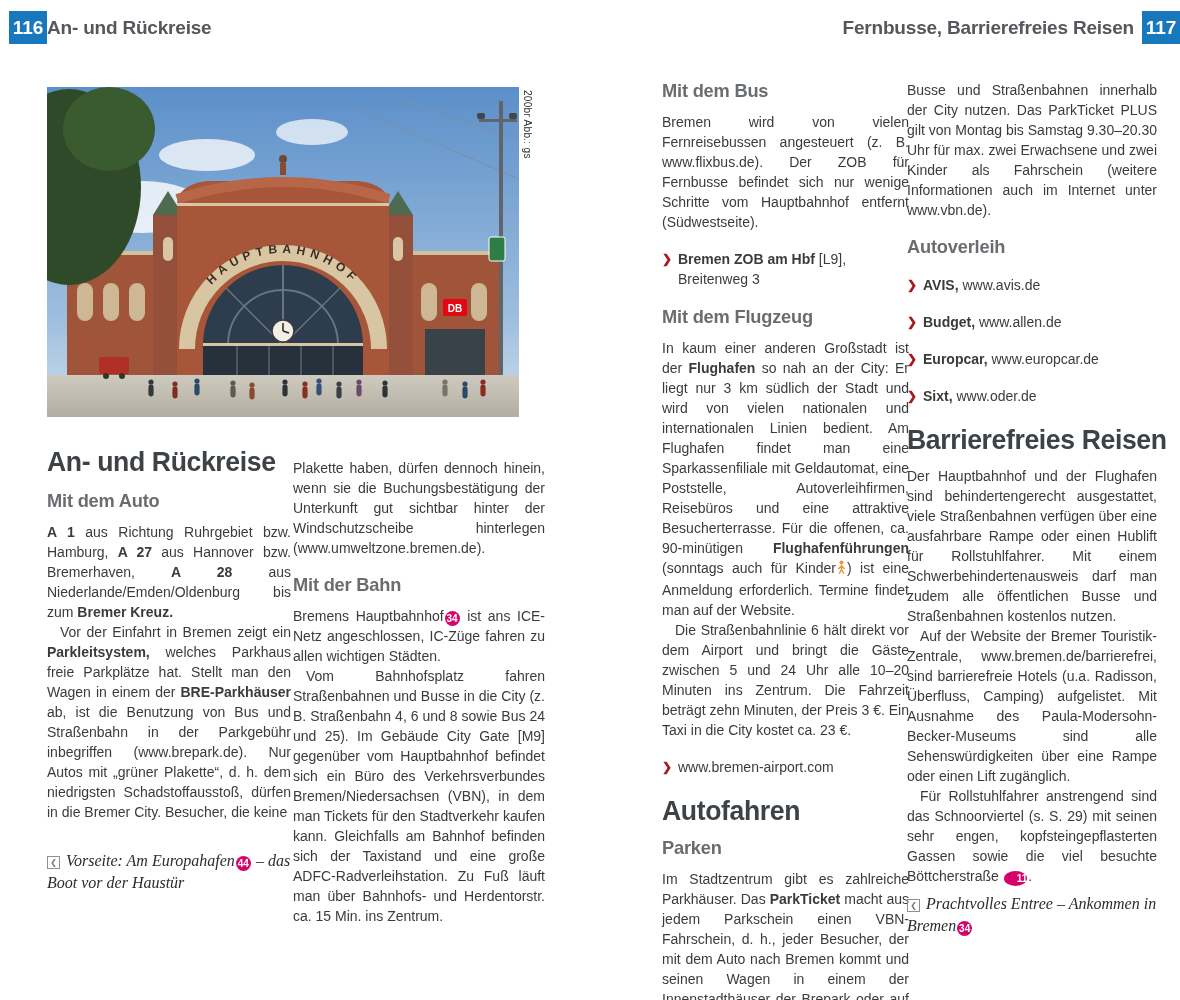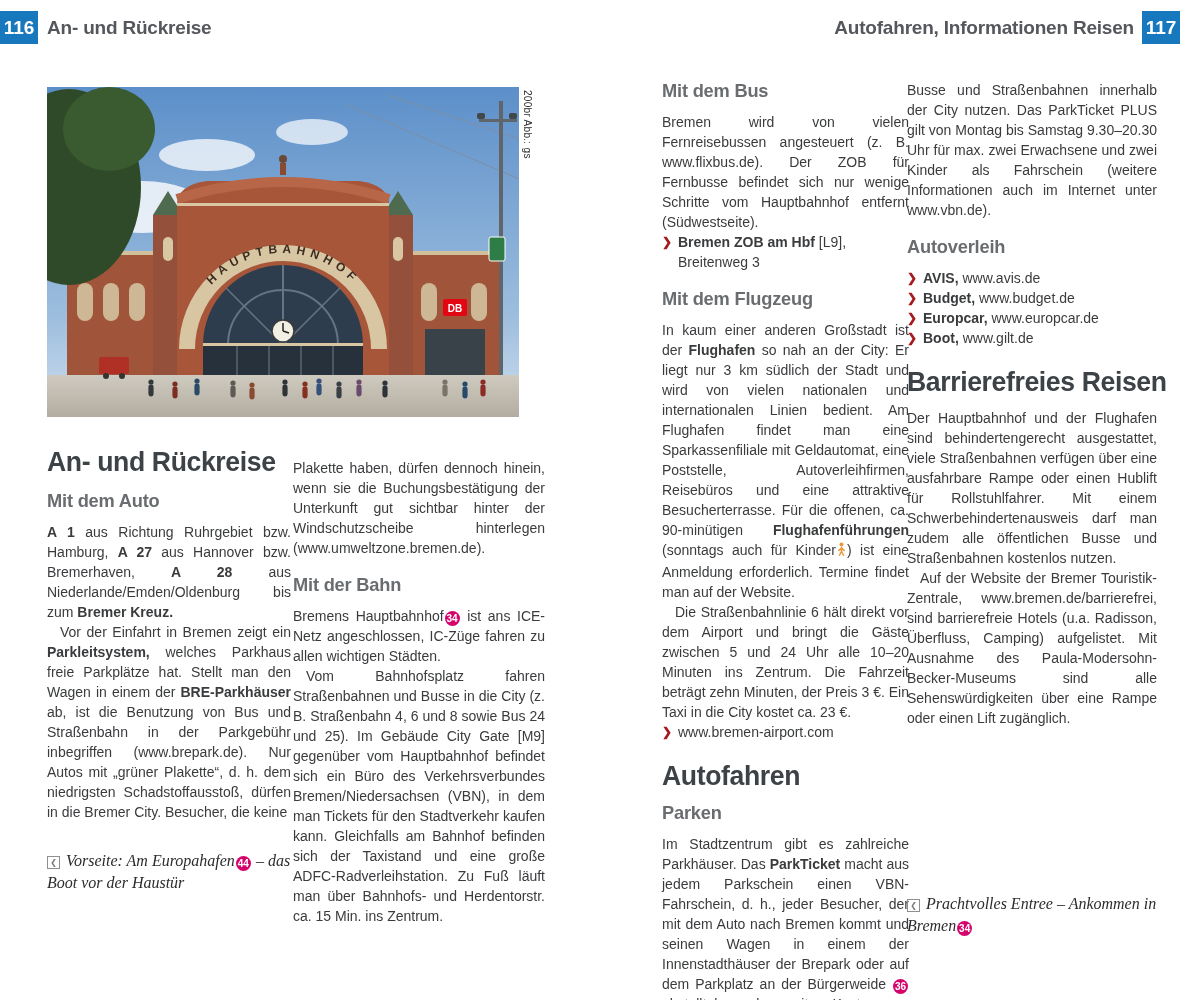--- a/index.html
+++ b/index.html
@@ -2,21 +2,21 @@
 <html lang="de"><head>
 <meta charset="utf-8">
 <style>
   *{margin:0;padding:0;box-sizing:border-box}
   html,body{width:1180px;height:1000px;background:#ffffff;overflow:hidden}
   body{font-family:"Liberation Sans",sans-serif;color:#3a3b3d;position:relative}
 
   
   .pagenum{position:absolute;top:11px;width:38px;height:33px;background:#1878be;color:#fff;
     font-size:19px;font-weight:bold;display:flex;align-items:center;justify-content:center}
-  #pagenum-left{left:0}
+  #pagenum-left{left:9px}
   #pagenum-right{right:0}
   .running-head{position:absolute;top:17px;font-size:19px;font-weight:bold;color:#54575b;
     letter-spacing:-0.2px;white-space:nowrap}
   #head-left{left:47px}
   #head-right{right:46px}
 
   
   .photo{position:absolute;left:47px;top:87px;width:472px;height:330px;overflow:hidden}
   .photo svg{display:block;width:100%;height:100%}
   .credit{position:absolute;left:522px;top:90px;writing-mode:vertical-rl;font-size:10px;
@@ -34,21 +34,21 @@
   .h1.inflow{margin:18px 0 10px}
   .h2{font-size:19px;line-height:22px;font-weight:bold;color:#6a6d70;letter-spacing:-0.2px;
     transform:scaleX(0.96);transform-origin:left;margin:16px 0 10px;text-align:left;white-space:nowrap}
   .h2.mt0{margin-top:0}
   .h2.mt8{margin-top:8px}
 
   .para{margin:0;hyphens:auto;-webkit-hyphens:auto}
   .para.indent{text-indent:13px}
   .b{font-weight:bold}
 
-  .link-line{position:relative;text-align:left;padding-left:16px;margin:0 0;line-height:20px}
+  .link-line{position:relative;text-align:left;padding-left:16px;margin:17px 0;line-height:20px}
   .arrow{position:absolute;left:0;top:0;color:#a6191e;font-weight:bold;font-size:12px}
   .arrow::before{content:"\276F"}
 
   .badge{display:inline-block;min-width:15px;height:15px;border-radius:50%;background:#d5046c;
     color:#fff;font-family:"Liberation Sans",sans-serif;font-style:normal;font-size:10px;
     font-weight:bold;line-height:15px;text-align:center;vertical-align:-1px;margin:0 1px;
     letter-spacing:0}
   .child-icon{display:inline-block;vertical-align:-2px;margin:0 1px}
 
   .caption{position:absolute;font-family:"Liberation Serif",serif;font-style:italic;
@@ -58,21 +58,21 @@
   .refbox{display:inline-block;width:13px;height:13px;border:1px solid #8f8f8f;color:#777;
     font-size:8px;line-height:11px;text-align:center;font-style:normal;
     font-family:"Liberation Sans",sans-serif;margin-right:6px;vertical-align:1px}
   .refbox::before{content:"\276E"}
 </style>
 </head>
 <body>
 
 <div class="pagenum" id="pagenum-left">116</div>
 <div class="running-head" id="head-left">An- und Rückreise</div>
-<div class="running-head" id="head-right">Autofahren, Informationen Reisen</div>
+<div class="running-head" id="head-right">Fernbusse, Barrierefreies Reisen</div>
 <div class="pagenum" id="pagenum-right">117</div>
 
 <div class="photo">
   <svg viewBox="0 0 472 330" preserveAspectRatio="none">
     <defs>
       <linearGradient id="sky" x1="0" y1="0" x2="0" y2="1">
         <stop offset="0" stop-color="#5c8fc9"></stop>
           <stop offset="0.7" stop-color="#9dbede"></stop>
           <stop offset="1" stop-color="#cfdfee"></stop>
       </linearGradient>
@@ -250,27 +250,28 @@
 
 <div class="col" id="col4">
   <p class="para"><span>Busse und Straßenbahnen innerhalb der City nutzen. Das ParkTicket PLUS gilt von Montag bis Samstag 9.30–20.30 Uhr für max. zwei Erwachsene und zwei Kinder als Fahrschein (weitere Informationen auch im Internet unter www.vbn.de).</span></p>
   <div class="h2">Autoverleih</div>
   <div class="link-line">
     <span class="arrow"></span>
     <span><span class="b">AVIS,</span><span> www.avis.de</span></span>
   </div>
   <div class="link-line">
     <span class="arrow"></span>
-    <span><span class="b">Budget,</span><span> www.budget.de</span></span>
+    <span><span class="b">Budget,</span><span> www.allen.de</span></span>
   </div>
   <div class="link-line">
     <span class="arrow"></span>
     <span><span class="b">Europcar,</span><span> www.europcar.de</span></span>
   </div>
   <div class="link-line">
     <span class="arrow"></span>
-    <span><span class="b">Boot,</span><span> www.gilt.de</span></span>
+    <span><span class="b">Sixt,</span><span> www.oder.de</span></span>
   </div>
   <div class="h1 inflow">Barrierefreies Reisen</div>
   <p class="para"><span>Der Hauptbahnhof und der Flughafen sind behindertengerecht ausgestattet, viele Straßenbahnen verfügen über eine ausfahrbare Rampe oder einen Hublift für Rollstuhlfahrer. Mit einem Schwerbehindertenausweis darf man zudem alle öffentlichen Busse und Straßenbahnen kostenlos nutzen.</span></p>
   <p class="para indent"><span>Auf der Website der Bremer Touristik-Zentrale, www.bremen.de/barrierefrei, sind barrierefreie Hotels (u.a. Radisson, Überfluss, Camping) aufgelistet. Mit Ausnahme des Paula-Modersohn-Becker-Museums sind alle Sehenswürdigkeiten über eine Rampe oder einen Lift zugänglich.</span></p>
+  <p class="para indent"><span>Für Rollstuhlfahrer anstrengend sind das Schnoorviertel (s. S. 29) mit seinen sehr engen, kopfsteingepflasterten Gassen sowie die viel besuchte Böttcherstraße </span><span class="badge">11</span><span>.</span></p>
 </div>
 <div class="caption" id="caption-right"><span class="refbox"></span><span>Prachtvolles Entree – Ankommen in Bremen</span><span class="badge">34</span></div>
 
 </body></html>

